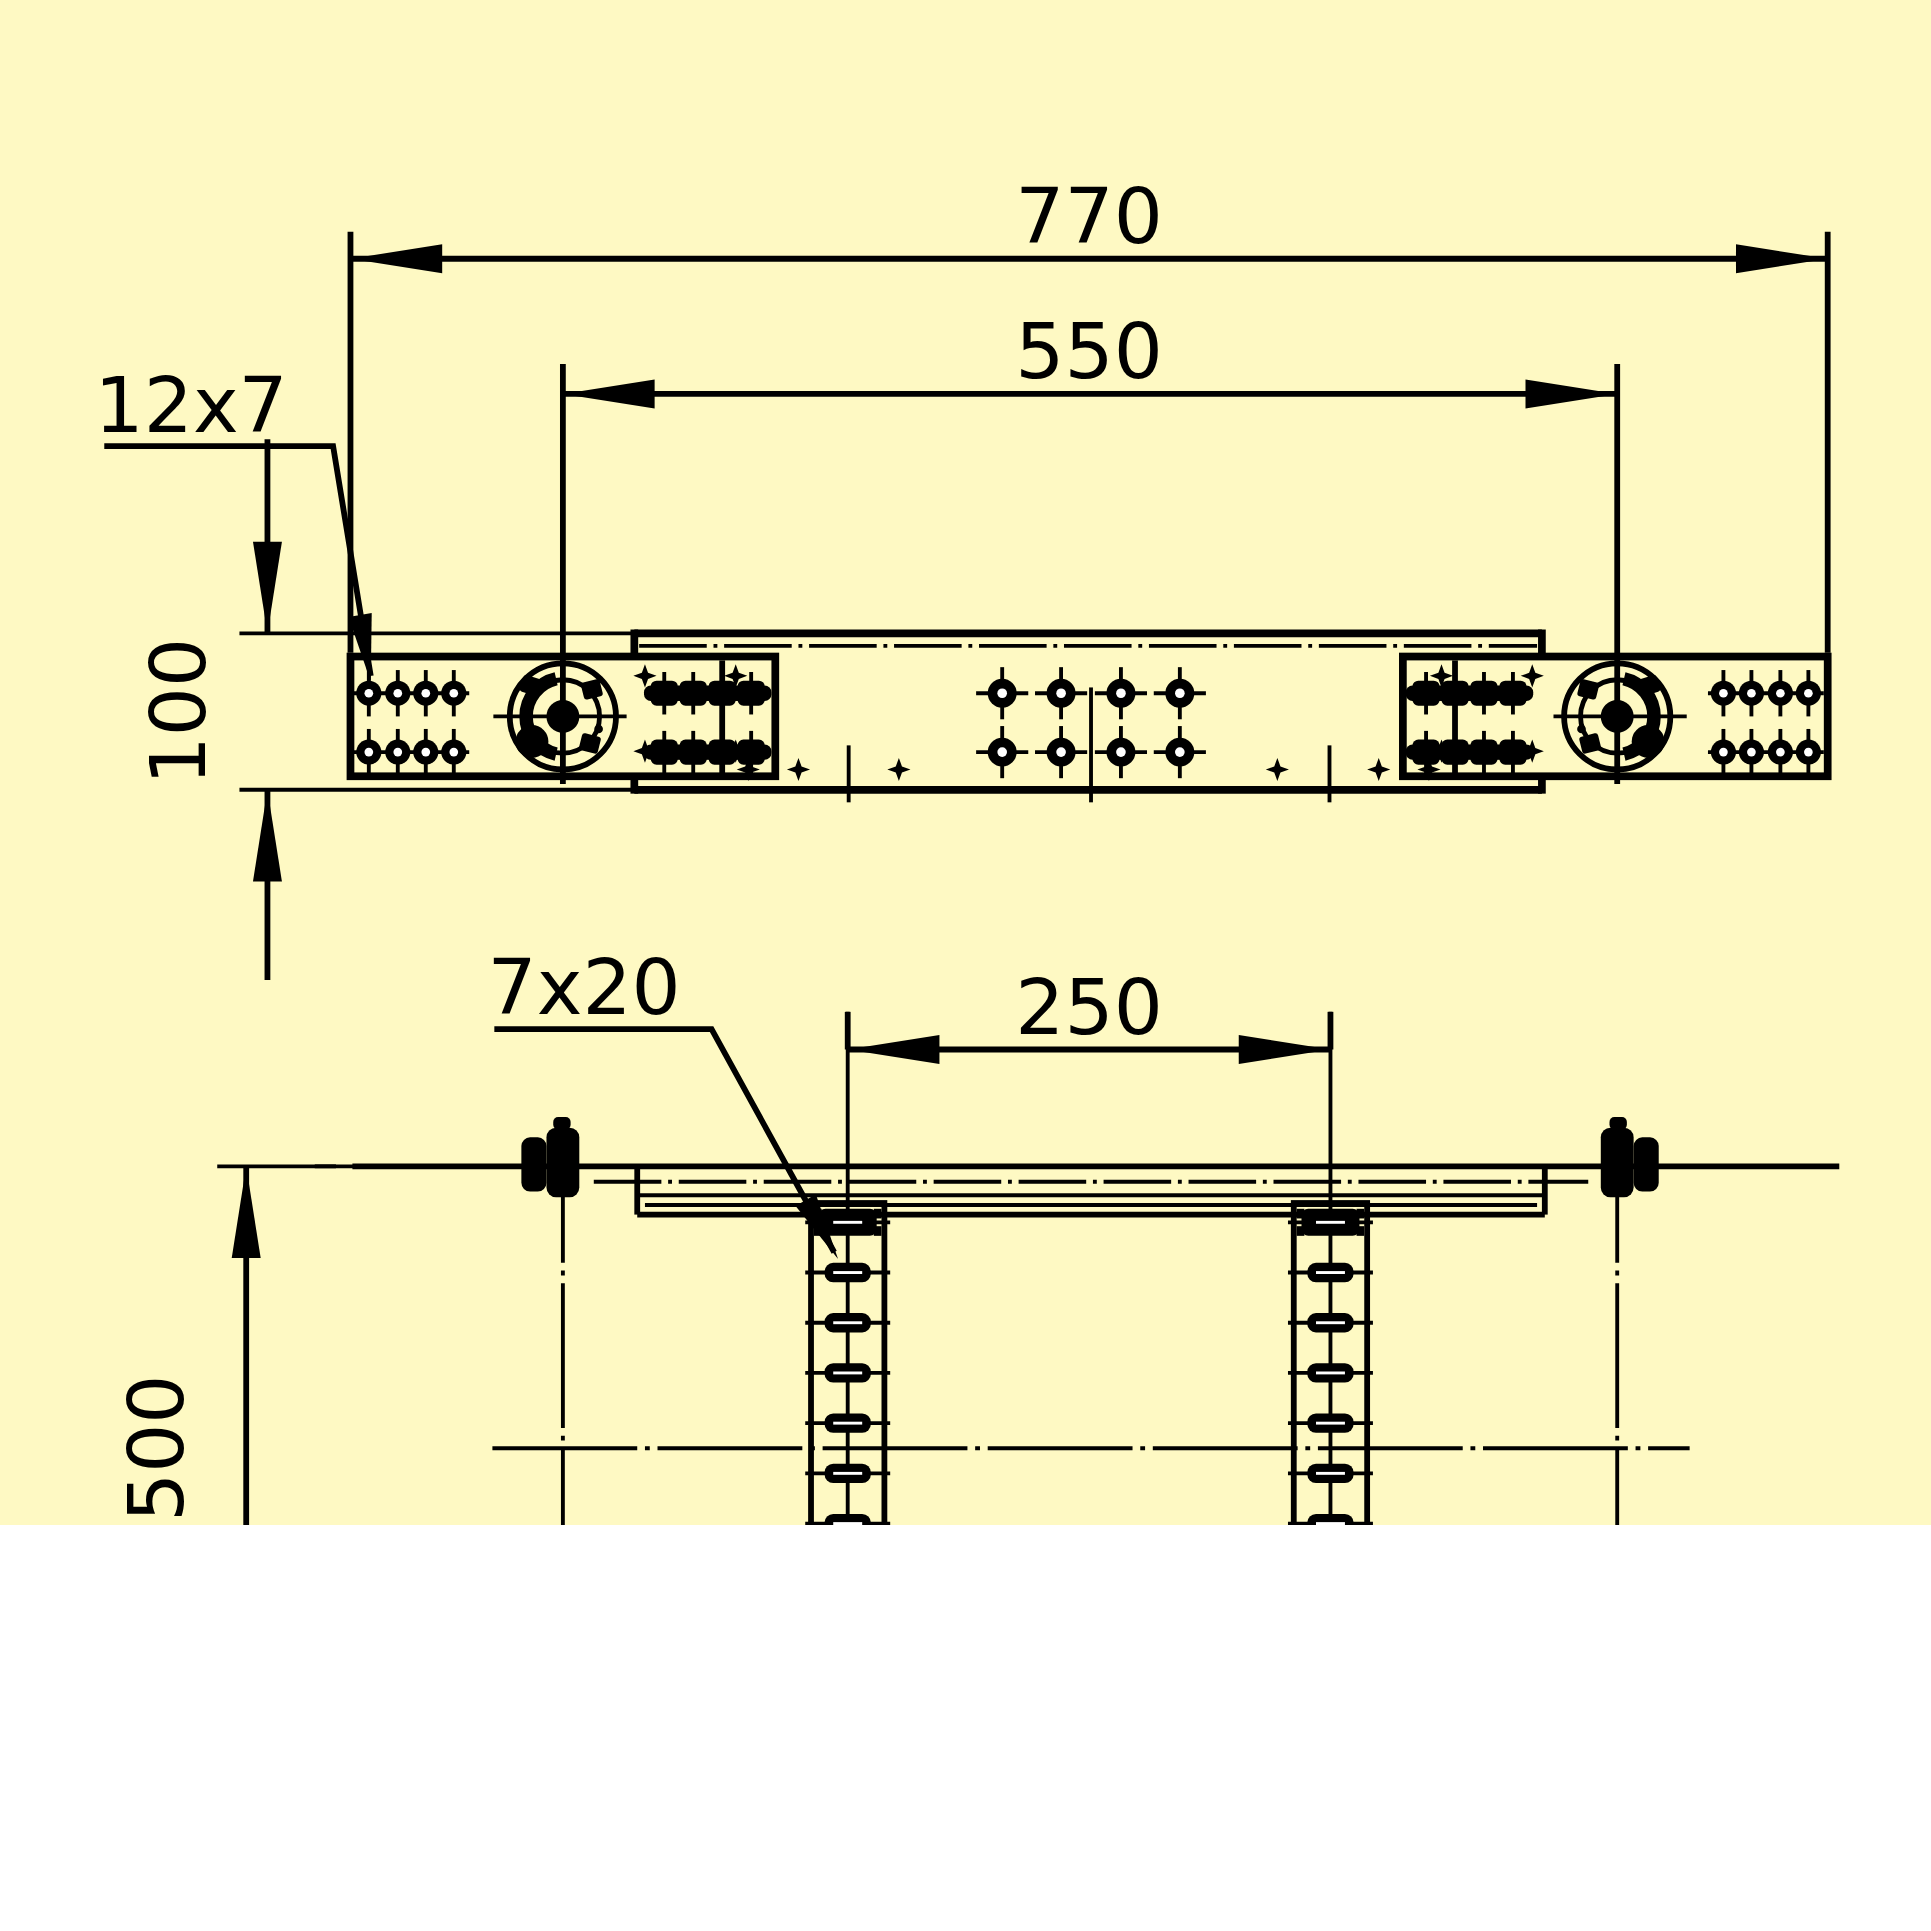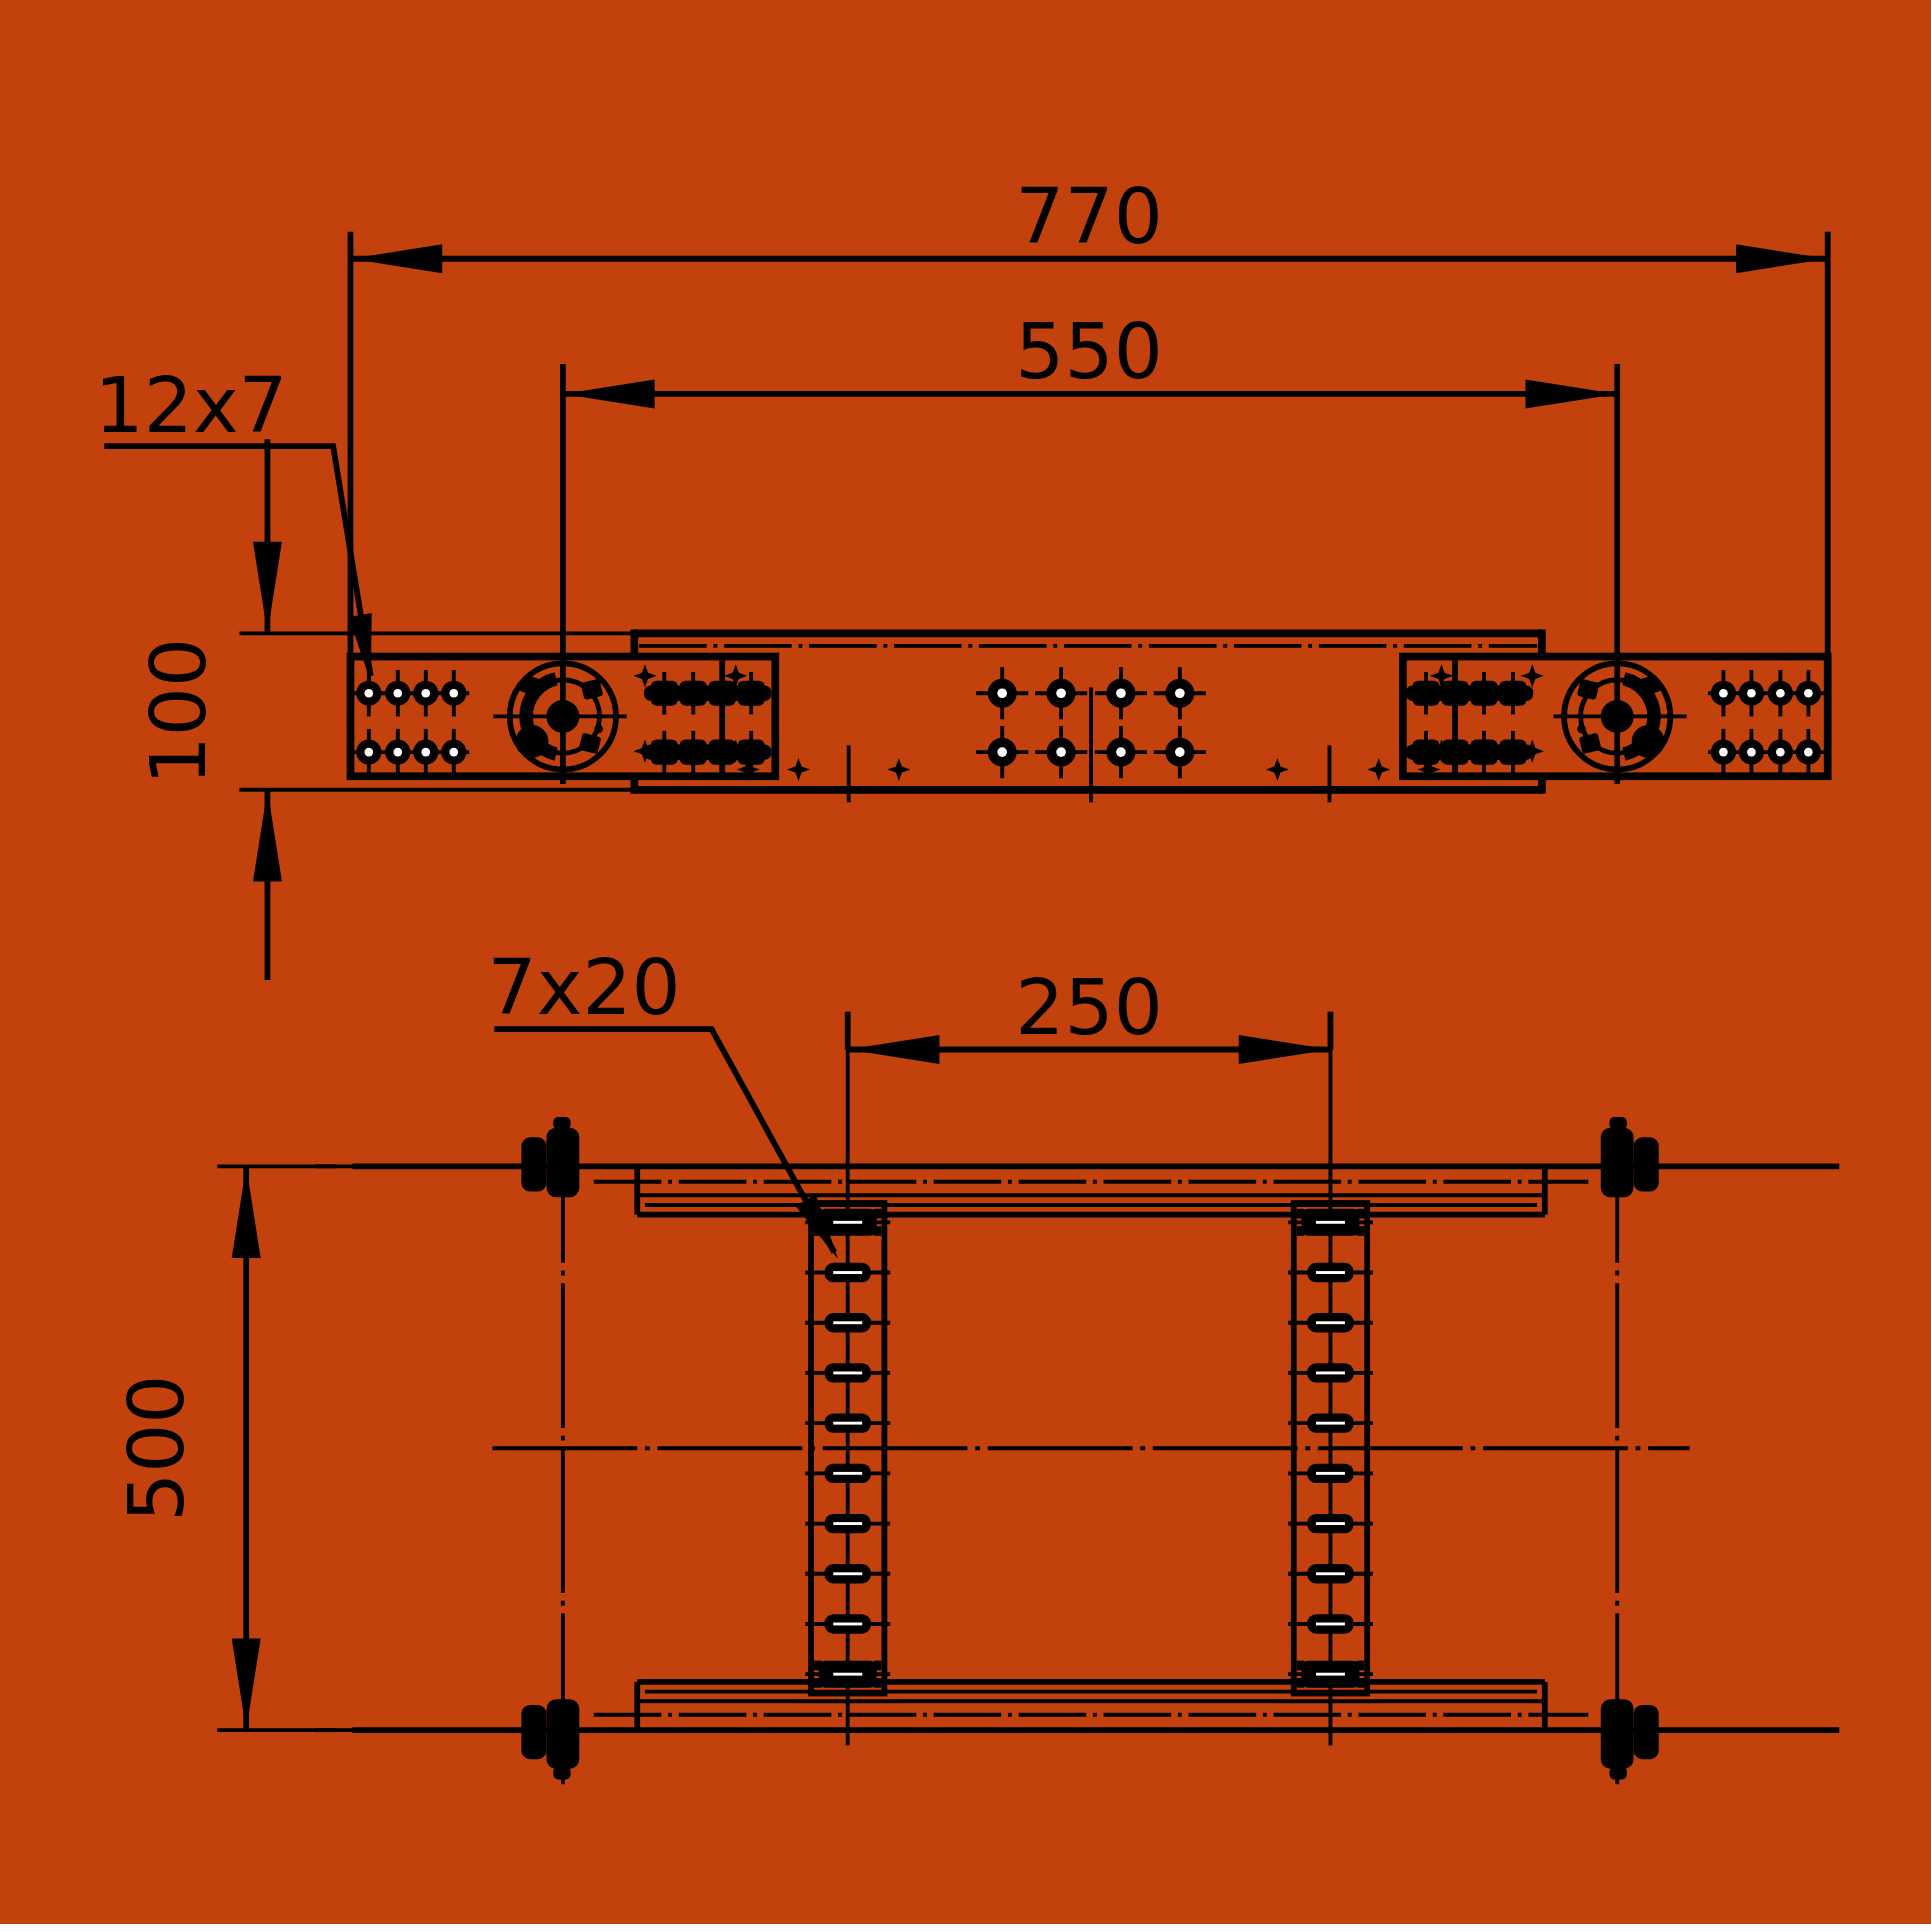--- a/index.html
+++ b/index.html
@@ -1,16 +1,16 @@
 <!DOCTYPE html>
 <html><head>
 <meta charset="utf-8">
 <style>
   html,body{margin:0;padding:0;background:#fff;}
-  .stage{width:1931px;height:1924px;background:#c2410c;position:relative;font-family:"DejaVu Sans",sans-serif;}
+  .stage{width:1931px;height:1525px;background:#fef9c3;position:relative;font-family:"DejaVu Sans",sans-serif;}
   svg{display:block;}
   .ol{stroke:#000;stroke-width:8;fill:none;}        
   .ol6{stroke:#000;stroke-width:6;fill:none;}
   .ml{stroke:#000;stroke-width:4;fill:none;}        
   .dim{stroke:#000;stroke-width:6;fill:none;}       
   .cl{stroke:#000;stroke-width:4;fill:none;stroke-dasharray:150 8 5 8;} 
   .cl2{stroke:#000;stroke-width:4;fill:none;stroke-dasharray:70 7 4 7;}
   .fil{fill:#000;stroke:none;}
   .dimtxt{font-family:"DejaVu Sans",sans-serif;font-size:80px;fill:#000;}
 </style>

